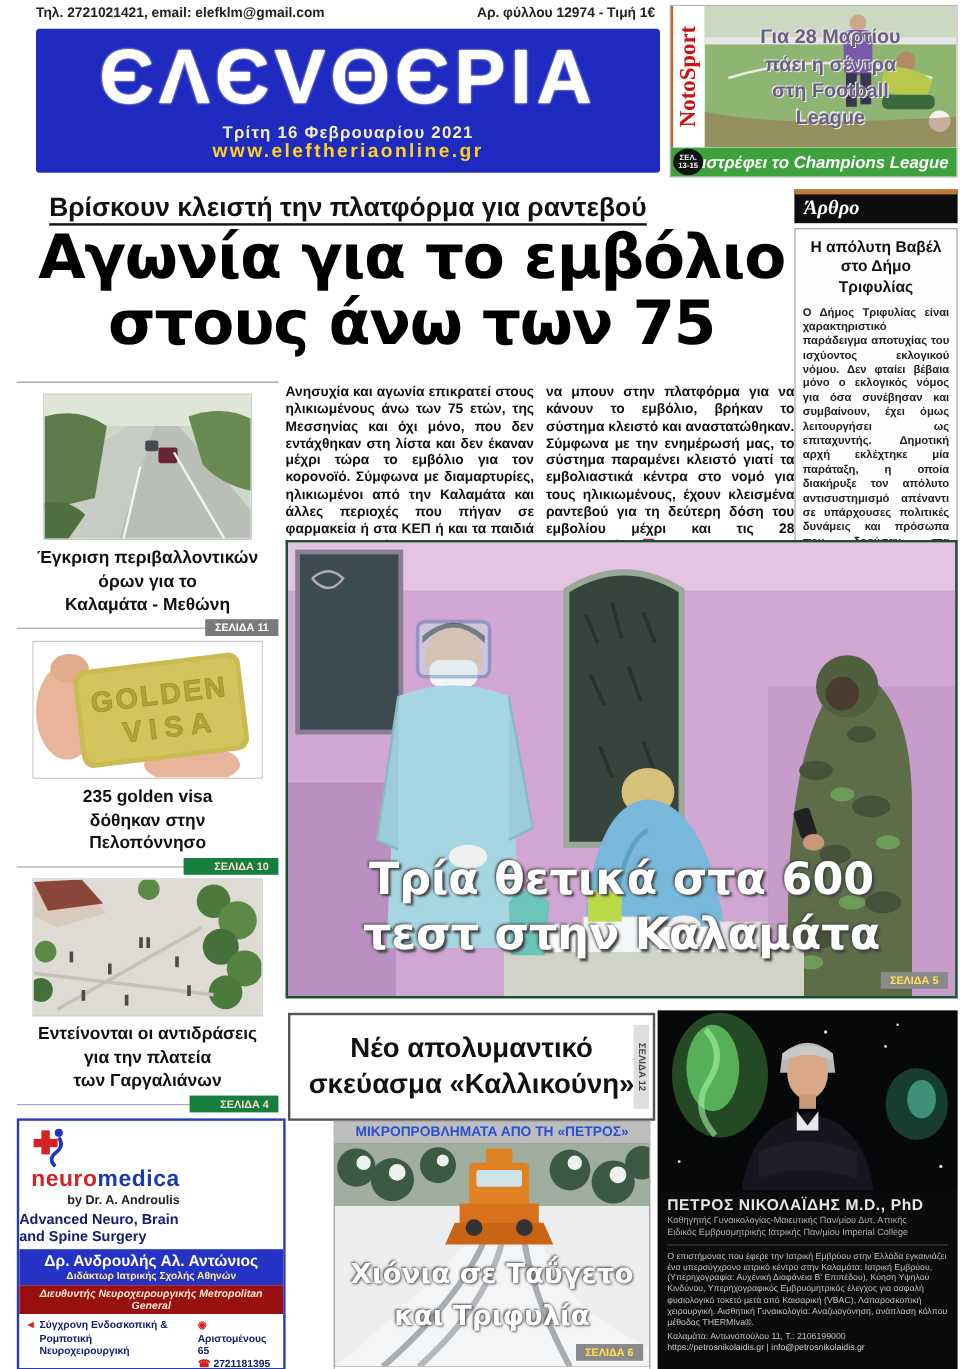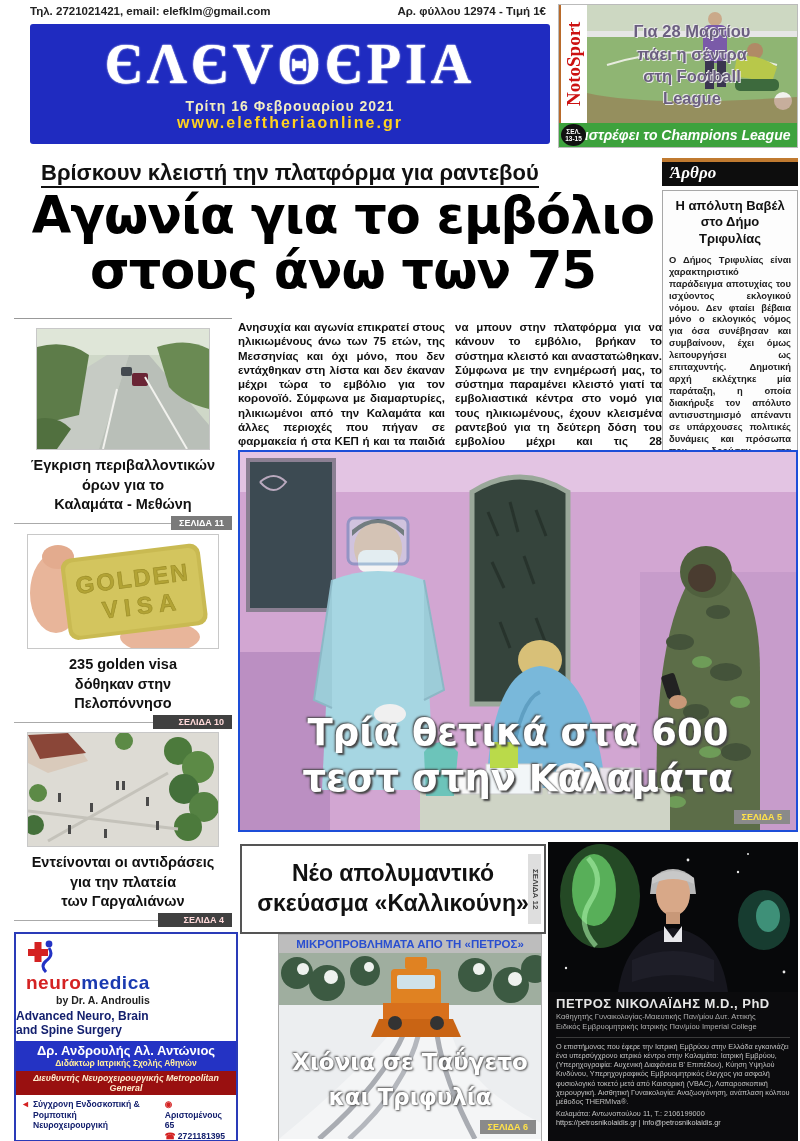--- a/index.html
+++ b/index.html
@@ -6,21 +6,21 @@
   .page{position:relative;width:800px;height:1141px;background:#ffffff;margin:0 auto;
         font-family:"Liberation Sans",sans-serif;color:#111;overflow:hidden;}
   .abs{position:absolute;}
   .pre{white-space:pre-line;}
   .jt{text-align:justify;}
   
   .topbar{font-size:11.5px;font-weight:bold;color:#222;}
   
   .mast{left:30px;top:24px;width:520px;height:120px;background:#1f2bc0;border-radius:3px;
         display:flex;flex-direction:column;align-items:center;justify-content:center;}
-  .mast .logo{font-family:Liberation Serif, serif;font-weight:900;color:#fff;font-size:56px;
+  .mast .logo{font-family:Liberation Sans, sans-serif;font-weight:900;color:#fff;font-size:64px;
         line-height:1;letter-spacing:4px;text-shadow:0 0 1px #fff,0 0 2px #fff;}
   .mast .date{color:#f2eec2;font-size:14px;font-weight:bold;margin-top:6px;letter-spacing:1px;}
   .mast .site{color:#ffd21e;font-size:16px;font-weight:bold;letter-spacing:2px;}
   
   .noto{left:558px;top:4px;width:238px;height:142px;border:1px solid #bbb;background:#fff;}
   .noto .vlabel{position:absolute;left:0;top:0;bottom:24px;width:26px;display:flex;align-items:center;justify-content:center;
         writing-mode:vertical-rl;transform:rotate(180deg);color:#cc1111;font-family:"Liberation Serif",serif;
         font-weight:bold;font-size:19px;border-right:2px solid #b86a2a;}
   .noto .photo{position:absolute;left:28px;right:0;top:0;bottom:24px;overflow:hidden;}
   .noto .overlay{position:absolute;left:28px;right:0;top:8px;bottom:30px;display:flex;align-items:center;justify-content:center;
@@ -46,25 +46,25 @@
   .arthro .box{border:1px solid #a8a8a8;background:#fdfdfd;margin-top:4px;padding:7px 6px;}
   .arthro .ttl{font-size:13px;font-weight:bold;text-align:center;line-height:1.25;margin-bottom:7px;}
   .arthro .bd{font-size:9.4px;line-height:1.27;font-weight:bold;color:#222;}
   .arthro .pr{text-align:right;font-style:italic;font-weight:bold;font-size:10px;margin-top:6px;}
   
   .sb-item{left:14px;width:218px;}
   .sb-photo{margin:0 auto;overflow:hidden;border:1px solid #c8c8c8;}
   .sb-cap{text-align:center;font-size:14.5px;font-weight:bold;line-height:1.35;margin-top:6px;color:#111;}
   .badge-row{position:relative;border-top:1px solid #aaa;margin-top:8px;height:14px;}
   .badge{position:absolute;right:0;top:-8px;background:#7a7a7a;color:#fff;font-size:9px;font-weight:bold;padding:2px 8px;}
-  .badge.red{color:#ffd9d9;background:#404040;padding-left:26px;}
+  .badge.red{color:#ffd9d9;background:#15803d;padding-left:26px;}
   .badge.yel{color:#ffe24a;background:#8a8a8a;}
   .topline{left:14px;top:318px;width:218px;border-top:1px solid #999;}
   
-  .cphoto{left:238px;top:450px;width:556px;height:378px;border:2px solid #1d4ed8;overflow:hidden;background:#d4a8d4;}
+  .cphoto{left:238px;top:450px;width:556px;height:378px;border:2px solid #14532d;overflow:hidden;background:#d4a8d4;}
   .cphoto .cap{position:absolute;left:0;right:0;top:258px;text-align:center;color:#fff;font-family:"DejaVu Sans",sans-serif;
         font-weight:bold;font-size:37px;line-height:1.25;text-shadow:2px 2px 2px #444,-1px -1px 2px #444;}
   .cphoto .badge{top:auto;bottom:6px;right:6px;}
   
   .kalli{left:240px;top:844px;width:302px;height:86px;border:2px solid #555;background:#fff;
         display:flex;align-items:center;justify-content:center;text-align:center;font-size:23px;font-weight:bold;line-height:1.3;}
   .kalli .vbadge{position:absolute;right:3px;top:8px;bottom:8px;width:13px;background:#dedede;color:#444;
         font-size:8px;font-weight:bold;writing-mode:vertical-rl;display:flex;align-items:center;justify-content:center;}
   
   .snow{left:278px;top:934px;width:262px;height:207px;border:1px solid #aaa;}

